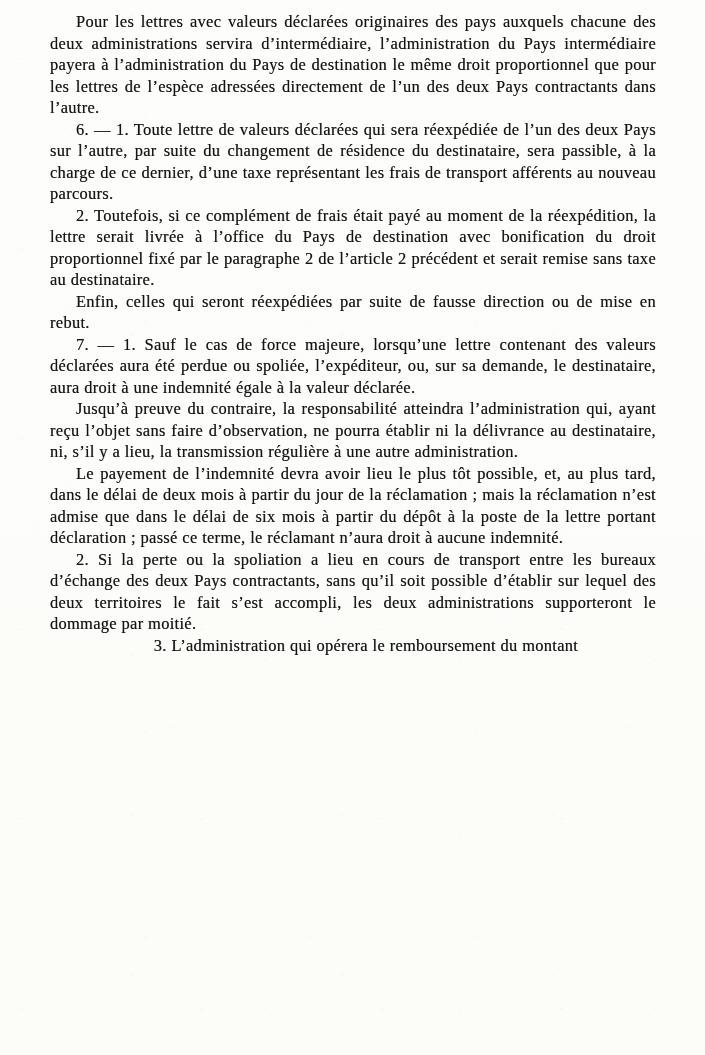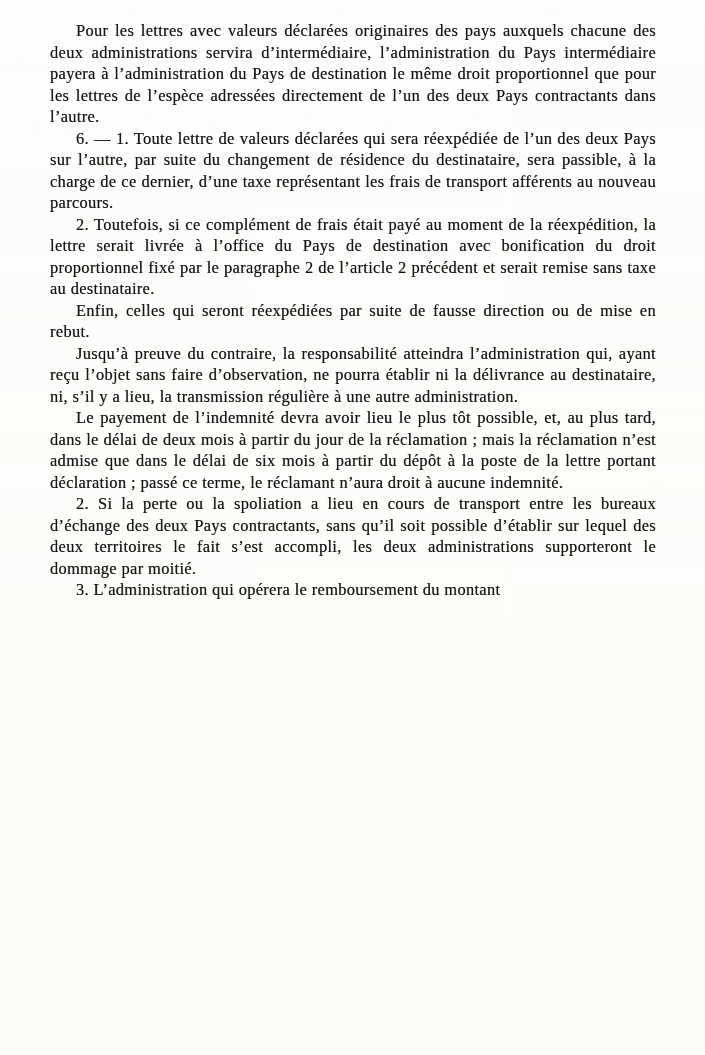--- a/index.html
+++ b/index.html
@@ -28,21 +28,21 @@
       radial-gradient(circle at 36% 77%, rgba(0,0,0,0.016) 0 1px, transparent 1.4px),
       radial-gradient(circle at 74% 93%, rgba(0,0,0,0.015) 0 1px, transparent 1.4px),
       radial-gradient(circle at 21% 64%, rgba(0,0,0,0.014) 0 1px, transparent 1.4px),
       linear-gradient(#fdfdfb, #fcfcf9);
     background-size: 180px 190px, 210px 160px, 165px 205px, 195px 175px, 230px 185px, 175px 200px, 100% 100%;
   }
 
   #text-block {
     position: absolute;
     left: 50px;
-    top: 20px;
+    top: 11px;
     width: 606px;
   }
 
   p.para {
     margin: 0;
     text-align: justify;
     text-justify: inter-word;
     text-indent: 26px;
     font-size: 16.4px;
     line-height: 21.5px;
@@ -51,30 +51,31 @@
     word-spacing: 0.012em;
     
     text-shadow:
       0.35px 0 0 rgba(0,0,0,0.30),
       -0.3px 0.25px 0 rgba(0,0,0,0.16),
       0 0.4px 0.25px rgba(0,0,0,0.10);
   }
 
   
   p.para:last-child {
-    text-align: left;
+    text-align: center;
   }
 </style>
 </head>
 <body>
 
 <div id="paper"></div>
 
 <div id="text-block">
   <p class="para">Pour les lettres avec valeurs déclarées originaires des pays auxquels chacune des deux administrations servira d’intermédiaire, l’administration du Pays intermédiaire payera à l’administration du Pays de destination le même droit proportionnel que pour les lettres de l’espèce adressées directement de l’un des deux Pays contractants dans l’autre.</p>
   <p class="para">6. — 1. Toute lettre de valeurs déclarées qui sera réexpédiée de l’un des deux Pays sur l’autre, par suite du changement de résidence du destinataire, sera passible, à la charge de ce dernier, d’une taxe représentant les frais de transport afférents au nouveau parcours.</p>
   <p class="para">2. Toutefois, si ce complément de frais était payé au moment de la réexpédition, la lettre serait livrée à l’office du Pays de destination avec bonification du droit proportionnel fixé par le paragraphe 2 de l’article 2 précédent et serait remise sans taxe au destinataire.</p>
   <p class="para">Enfin, celles qui seront réexpédiées par suite de fausse direction ou de mise en rebut.</p>
+  <p class="para">7. — 1. Sauf le cas de force majeure, lorsqu’une lettre contenant des valeurs déclarées aura été perdue ou spoliée, l’expéditeur, ou, sur sa demande, le destinataire, aura droit à une indemnité égale à la valeur déclarée.</p>
   <p class="para">Jusqu’à preuve du contraire, la responsabilité atteindra l’administration qui, ayant reçu l’objet sans faire d’observation, ne pourra établir ni la délivrance au destinataire, ni, s’il y a lieu, la transmission régulière à une autre administration.</p>
   <p class="para">Le payement de l’indemnité devra avoir lieu le plus tôt possible, et, au plus tard, dans le délai de deux mois à partir du jour de la réclamation ; mais la réclamation n’est admise que dans le délai de six mois à partir du dépôt à la poste de la lettre portant déclaration ; passé ce terme, le réclamant n’aura droit à aucune indemnité.</p>
   <p class="para">2. Si la perte ou la spoliation a lieu en cours de transport entre les bureaux d’échange des deux Pays contractants, sans qu’il soit possible d’établir sur lequel des deux territoires le fait s’est accompli, les deux administrations supporteront le dommage par moitié.</p>
   <p class="para">3. L’administration qui opérera le remboursement du montant</p>
 </div>
 
 </body></html>

